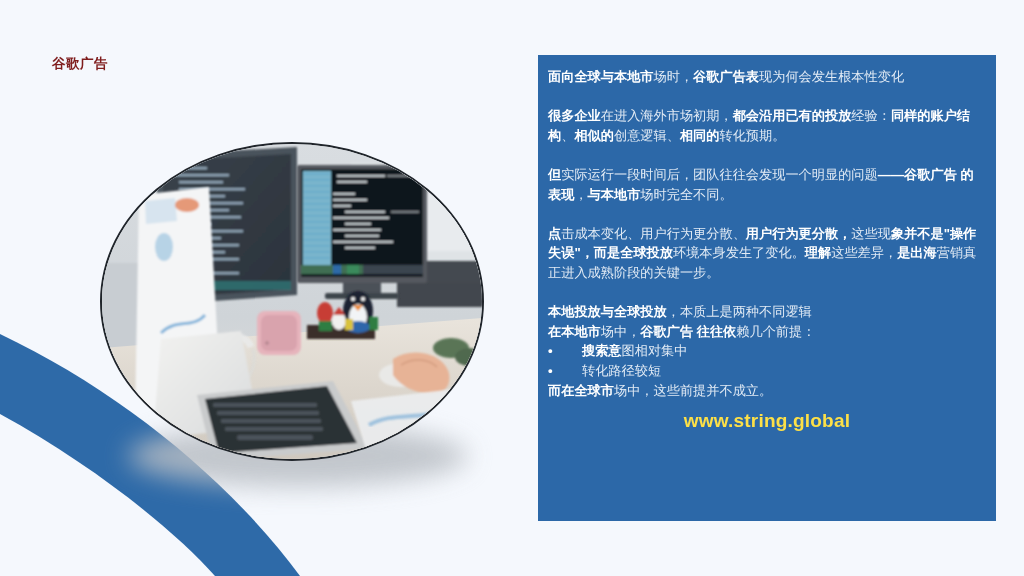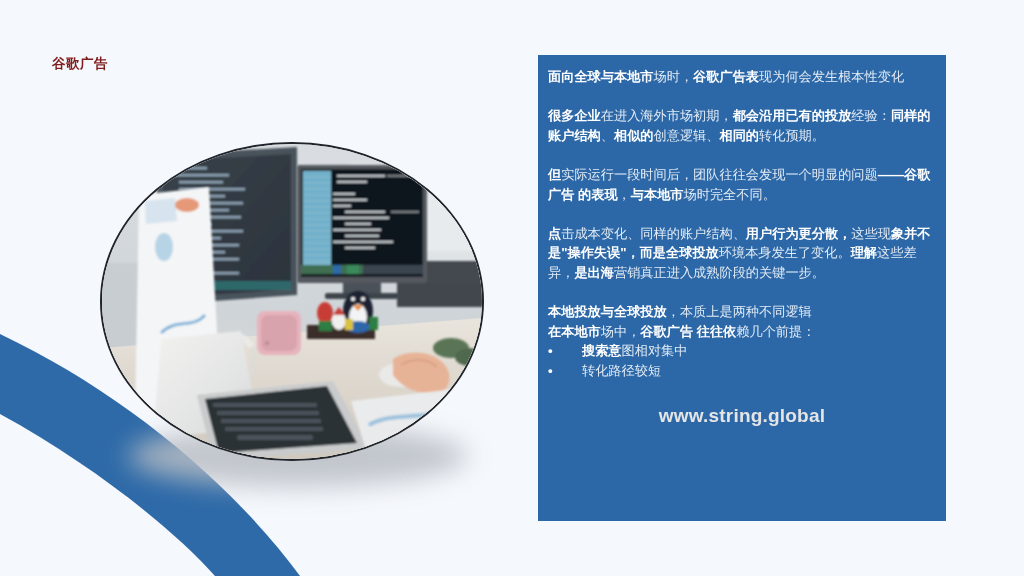--- a/index.html
+++ b/index.html
@@ -78,21 +78,21 @@
     height: 317px;
     overflow: hidden;
   }
   .photo-inner svg { display:block; width:100%; height:100%; }
 
   
   .text-panel {
     position: absolute;
     left: 538px;
     top: 55px;
-    width: 408px;
+    width: 458px;
     height: 466px;
     background: #2c68a8;
     box-sizing: border-box;
     padding: 12px 10px 10px 10px;
     overflow: hidden;
   }
   .panel-body {
     color: #ffffff;
     font-size: 13.2px;
     line-height: 19.6px;
@@ -105,22 +105,22 @@
   .bullet-row {
     display: block;
     white-space: pre;
   }
   .bullet-dot { font-weight: bold; color: #ffffff; }
 
   .url-line {
     text-align: center;
     font-size: 19px;
     font-weight: bold;
-    color: #e5e5e5;
-    margin-top: 24px;
+    color: #fde047;
+    margin-top: 10px;
     letter-spacing: 0.2px;
   }
 </style>
 </head>
 <body>
 
 <div id="slide">
 
   <div class="swoosh-wrap">
     <svg viewBox="0 0 420 280" preserveAspectRatio="none" aria-hidden="true">
@@ -309,23 +309,24 @@
   </div>
 
   <div class="text-panel">
     <div class="panel-body" id="panel-body">
         <div class="para"><span class="b">面向全球与本地市</span><span class="r">场时，</span><span class="b">谷歌广告表</span><span class="r">现为何会发生根本性变化</span></div>
         <div class="spacer"></div>
         <div class="para"><span class="b">很多企业</span><span class="r">在进入海外市场初期，</span><span class="b">都会沿用已有的投放</span><span class="r">经验：</span><span class="b">同样的账户结构</span><span class="r">、</span><span class="b">相似的</span><span class="r">创意逻辑</span><span class="r">、</span><span class="b">相同的</span><span class="r">转化预期。</span></div>
         <div class="spacer"></div>
         <div class="para"><span class="b">但</span><span class="r">实际运行一段时间后，</span><span class="r">团队往往会发现一个明显的问题</span><span class="b">——谷歌广告 的表现</span><span class="r">，</span><span class="b">与本地市</span><span class="r">场时完全不同。</span></div>
         <div class="spacer"></div>
-        <div class="para"><span class="b">点</span><span class="r">击成本变化、同样的账户结构、</span><span class="b">用户行为更分散，</span><span class="r">这些现</span><span class="b">象并不是"操作失误"，</span><span class="b">而是</span><span class="b">全球投放</span><span class="r">环境本身发生了变化。</span><span class="b">理解</span><span class="r">这些差异，</span><span class="b">是出海</span><span class="r">营销真正进入成熟阶段的关键一步。</span></div>
+        <div class="para"><span class="b">点</span><span class="r">击成本变化、用户行为更分散、</span><span class="b">用户行为更分散，</span><span class="r">这些现</span><span class="b">象并不是"操作失误"，</span><span class="b">而是</span><span class="b">全球投放</span><span class="r">环境本身发生了变化。</span><span class="b">理解</span><span class="r">这些差异，</span><span class="b">是出海</span><span class="r">营销真正进入成熟阶段的关键一步。</span></div>
         <div class="spacer"></div>
         <div class="para"><span class="b">本地投放与全球投放</span><span class="r">，本质上是两种不同逻辑</span></div>
         <div class="para"><span class="b">在本地市</span><span class="r">场中，</span><span class="b">谷歌广告 往往依</span><span class="r">赖几个前提：</span></div>
         <div class="bullet-row"><span class="bullet-dot">•        </span><span class="b">搜索意</span><span class="r">图相对集中</span></div>
         <div class="bullet-row"><span class="bullet-dot">•        </span><span class="r">转化路径较短</span></div>
+        <div class="para"><span class="b">而在全球市</span><span class="r">场中，这些前提并不成立。</span></div>
       </div>
     <div class="url-line">www.string.global</div>
   </div>
 
 </div>
 
 </body></html>

